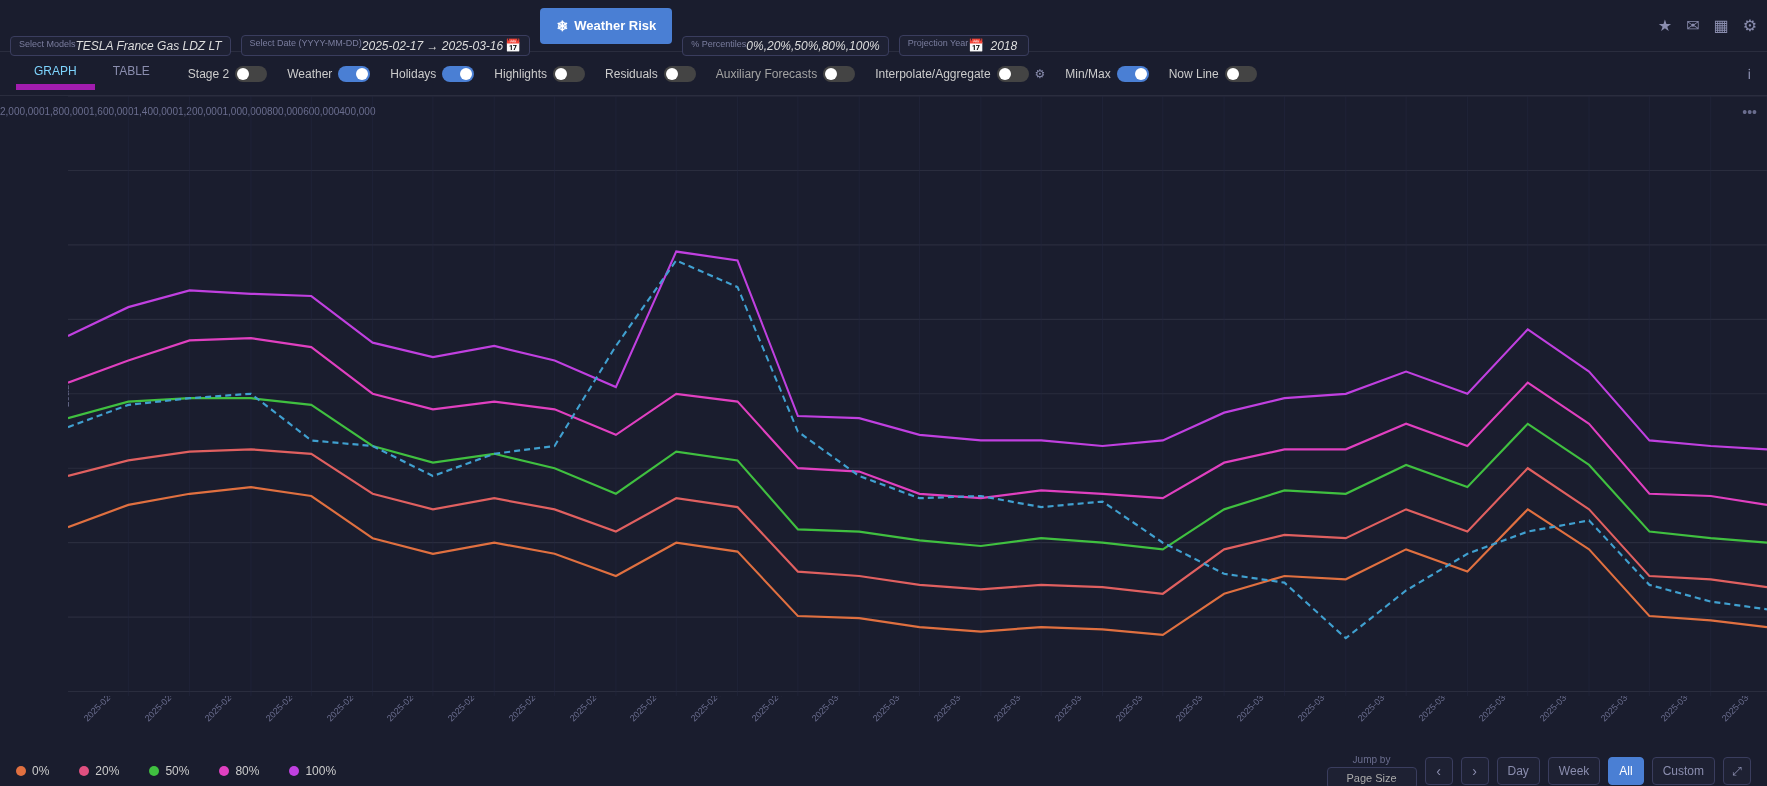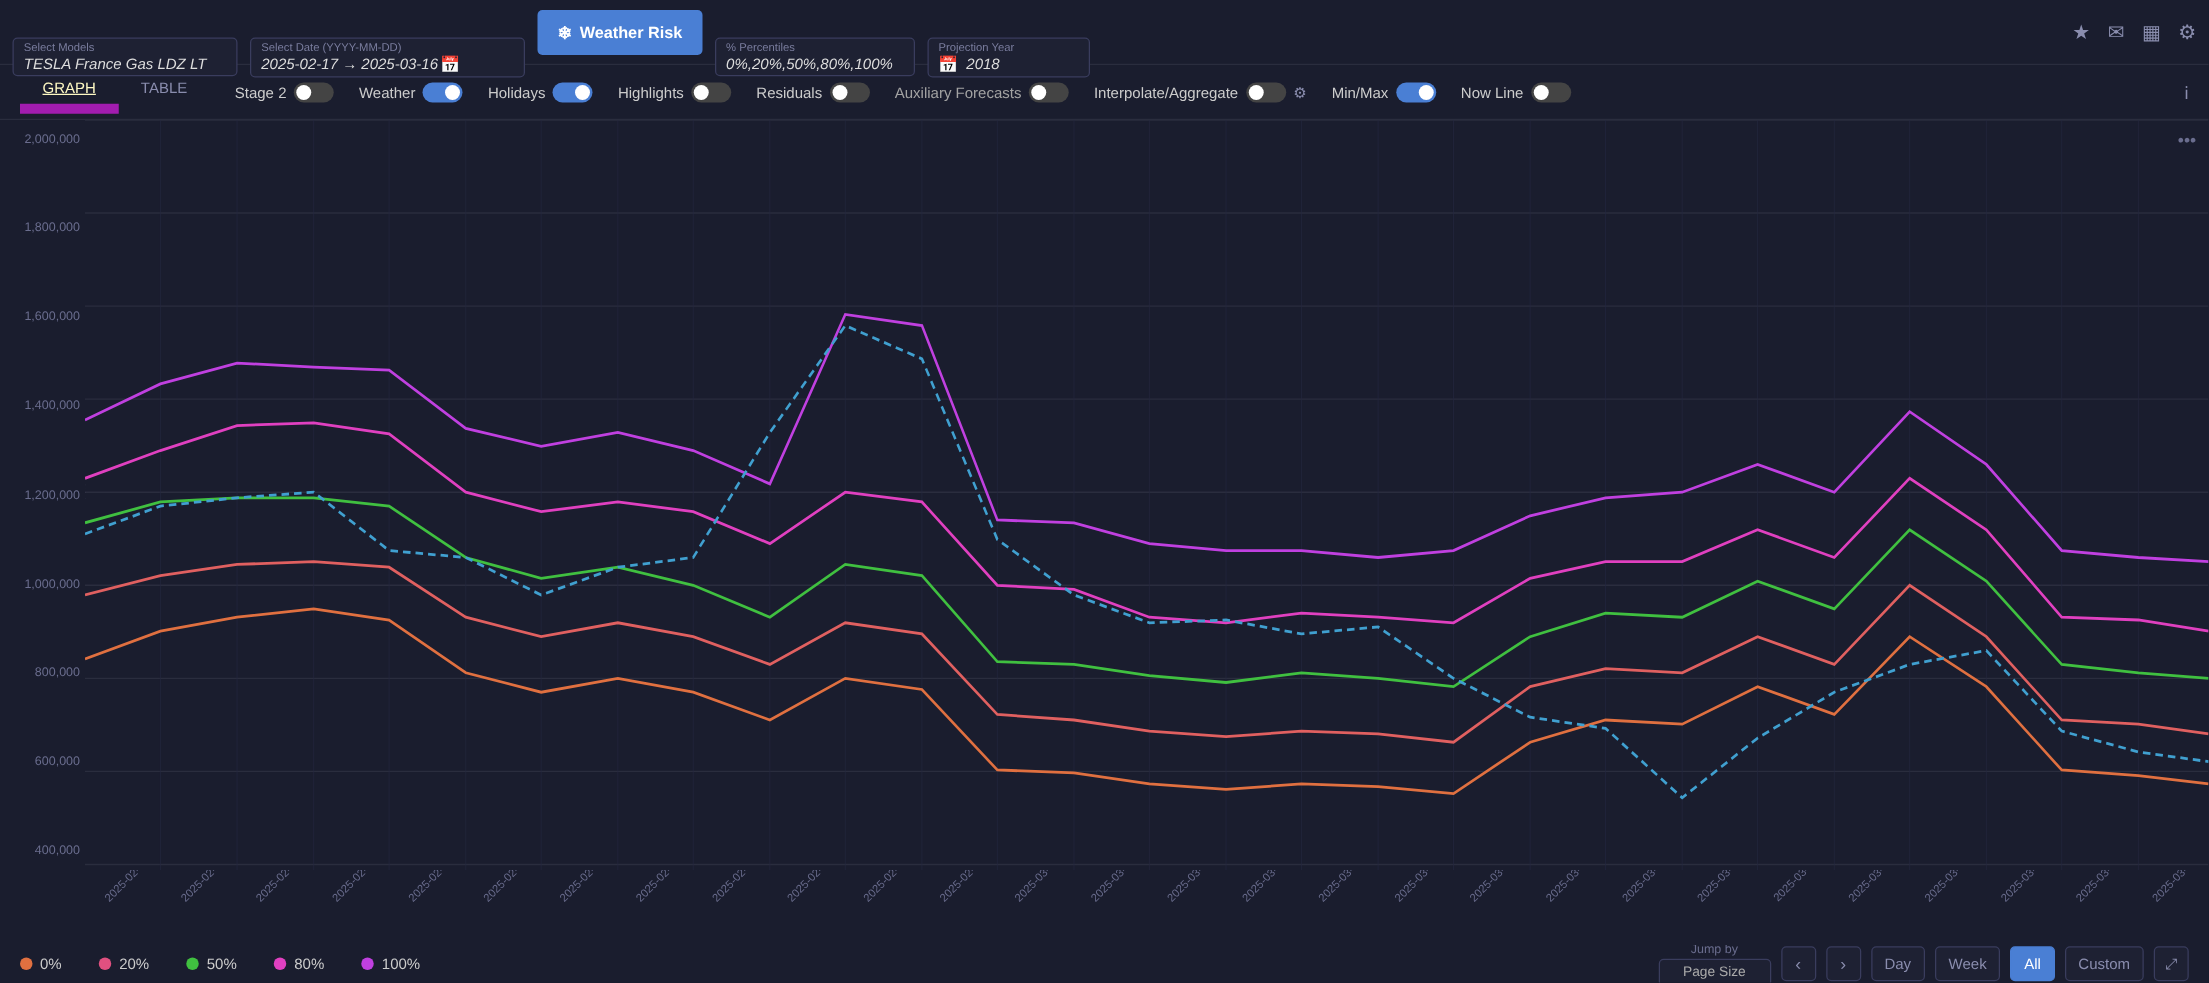--- a/index.html
+++ b/index.html
@@ -16,21 +16,21 @@
       display: flex;
       align-items: center;
       background: #1a1d2e;
       padding: 6px 10px;
       gap: 10px;
       height: 52px;
       border-bottom: 1px solid #2a2d3e;
     }
     .field-group {
       display: flex;
-      flex-direction: column;
+      flex-direction: row;
       border: 1px solid #3a3d5e;
       border-radius: 4px;
       padding: 2px 8px;
       background: #1e2133;
       min-width: 180px;
       margin-top: 40px;
     }
     .field-label {
       font-size: 9px;
       color: #7a7d9e;
@@ -82,23 +82,22 @@
       gap: 0;
     }
     .tab {
       padding: 6px 18px;
       font-size: 12px;
       cursor: pointer;
       color: #8a8dae;
       border-bottom: 2px solid transparent;
     }
     .tab.active {
-      color: #fef9c3;
-      border-bottom: 8px solid #a21caf;
-      text-decoration: underline;
+      color: #7dd3fc;
+      border-bottom: 6px solid #a21caf;
     }
     .toggle-group {
       display: flex;
       align-items: center;
       gap: 6px;
       font-size: 12px;
       color: #ccc;
     }
     .toggle {
       width: 32px;
@@ -309,21 +308,21 @@
   <div class="toggle-group">
     <span>Now Line</span>
     <div class="toggle off"></div>
   </div>
   <span class="info-icon">ℹ</span>
 </div>
 
 <div style="position:relative;background:#1a1d2e;">
   <span class="three-dots">•••</span>
   <div class="chart-container">
-    <div style="display:flex;flex-direction:column;justify-content:space-between;padding:10px 4px 10px 0;width:68px;text-align:right;">
+    <div style="display:flex;flex-direction:row;justify-content:space-between;padding:10px 4px 10px 0;width:68px;text-align:right;">
       <span style="font-size:10px;color:#6a6d8e;">2,000,000</span>
       <span style="font-size:10px;color:#6a6d8e;">1,800,000</span>
       <span style="font-size:10px;color:#6a6d8e;">1,600,000</span>
       <span style="font-size:10px;color:#6a6d8e;">1,400,000</span>
       <span style="font-size:10px;color:#6a6d8e;">1,200,000</span>
       <span style="font-size:10px;color:#6a6d8e;">1,000,000</span>
       <span style="font-size:10px;color:#6a6d8e;">800,000</span>
       <span style="font-size:10px;color:#6a6d8e;">600,000</span>
       <span style="font-size:10px;color:#6a6d8e;">400,000</span>
     </div>

